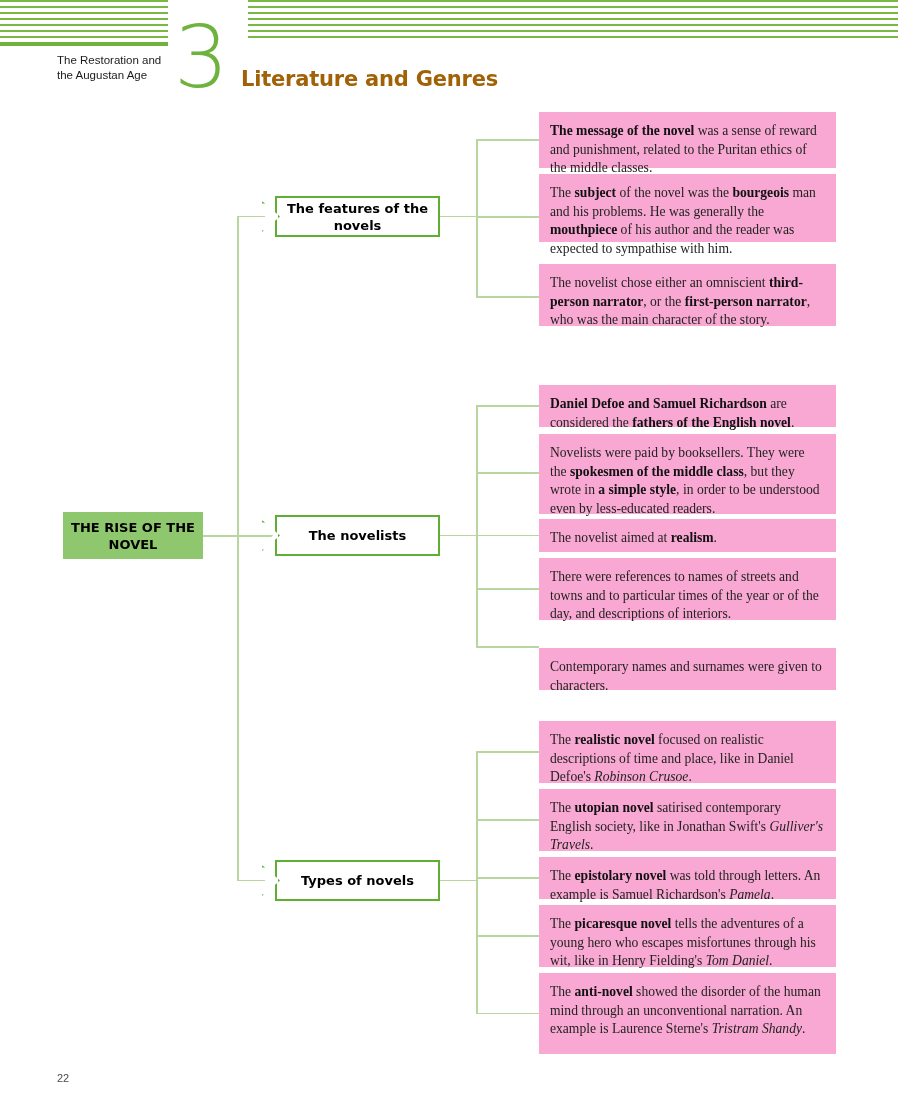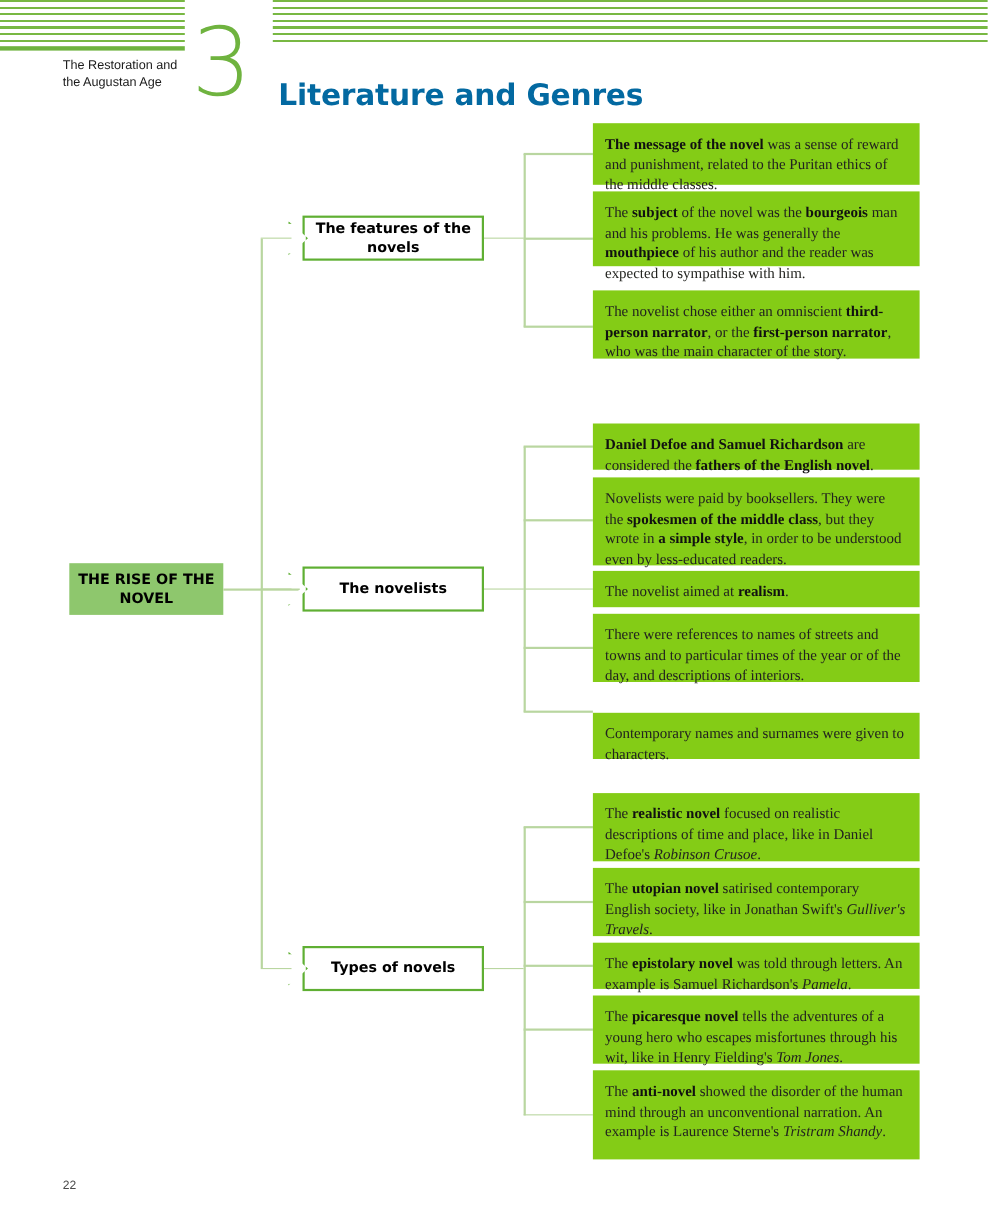--- a/index.html
+++ b/index.html
@@ -40,22 +40,22 @@
   
   #chapter-number {
     position: absolute; left: 174px; top: 14px;
     font-size: 86px; line-height: 86px;
     color: #6fb33f; font-weight: 300;
     font-family: "DejaVu Sans", sans-serif;
   }
 
   
   #page-title {
-    position: absolute; left: 253px; top: 53px;
-    font-size: 27px; font-weight: bold; color: #0369a1;
+    position: absolute; left: 241px; top: 53px;
+    font-size: 21px; font-weight: bold; color: #a16207;
     letter-spacing: -0.2px;
     font-family: "DejaVu Sans", sans-serif;
   }
 
   
   #root-node {
     position: absolute; left: 63px; top: 512px;
     width: 140px; height: 47px;
     background: #8ec76d;
     display: flex; align-items: center; justify-content: center;
@@ -105,21 +105,21 @@
   .conn-vert {
     position: absolute; width: 1.5px; background: #b9d6a0;
   }
   .conn-horz {
     position: absolute; height: 1.5px; background: #b9d6a0;
   }
 
   
   .leaf {
     position: absolute; left: 539px; width: 297px;
-    background: #84cc16;
+    background: #f9a8d4;
     padding: 10px 13px 11px 11px;
     font-family: "Liberation Serif", serif;
     font-size: 13.6px; line-height: 18.6px;
     color: #22231f;
   }
   .leaf b { font-weight: bold; color: #111; }
   .leaf i { font-style: italic; }
 
   
   #page-number {
@@ -185,17 +185,17 @@
     <div class="leaf" style="top: 174px; height: 68px;">The <b>subject</b> of the novel was the <b>bourgeois</b> man and his problems. He was generally the <b>mouthpiece</b> of his author and the reader was expected to sympathise with him.</div>
     <div class="leaf" style="top: 264px; height: 62px;">The novelist chose either an omniscient <b>third-person narrator</b>, or the <b>first-person narrator</b>, who was the main character of the story.</div>
     <div class="leaf" style="top: 385px; height: 42px;"><b>Daniel Defoe and Samuel Richardson</b> are considered the <b>fathers of the English novel</b>.</div>
     <div class="leaf" style="top: 434px; height: 80px;">Novelists were paid by booksellers. They were the <b>spokesmen of the middle class</b>, but they wrote in <b>a simple style</b>, in order to be understood even by less-educated readers.</div>
     <div class="leaf" style="top: 519px; height: 33px;">The novelist aimed at <b>realism</b>.</div>
     <div class="leaf" style="top: 558px; height: 62px;">There were references to names of streets and towns and to particular times of the year or of the day, and descriptions of interiors.</div>
     <div class="leaf" style="top: 626px; height: 42px; margin-top: 22px;">Contemporary names and surnames were given to characters.</div>
     <div class="leaf" style="top: 721px; height: 62px;">The <b>realistic novel</b> focused on realistic descriptions of time and place, like in Daniel Defoe's <i>Robinson Crusoe</i>.</div>
     <div class="leaf" style="top: 789px; height: 62px;">The <b>utopian novel</b> satirised contemporary English society, like in Jonathan Swift's <i>Gulliver's Travels</i>.</div>
     <div class="leaf" style="top: 857px; height: 42px;">The <b>epistolary novel</b> was told through letters. An example is Samuel Richardson's <i>Pamela</i>.</div>
-    <div class="leaf" style="top: 905px; height: 62px;">The <b>picaresque novel</b> tells the adventures of a young hero who escapes misfortunes through his wit, like in Henry Fielding's <i>Tom Jones</i>.</div>
+    <div class="leaf" style="top: 905px; height: 62px;">The <b>picaresque novel</b> tells the adventures of a young hero who escapes misfortunes through his wit, like in Henry Fielding's <i>Tom Daniel</i>.</div>
     <div class="leaf" style="top: 973px; height: 81px;">The <b>anti-novel</b> showed the disorder of the human mind through an unconventional narration. An example is Laurence Sterne's <i>Tristram Shandy</i>.</div>
   </div>
 
 <div id="page-number">22</div>
 
 </body></html>

